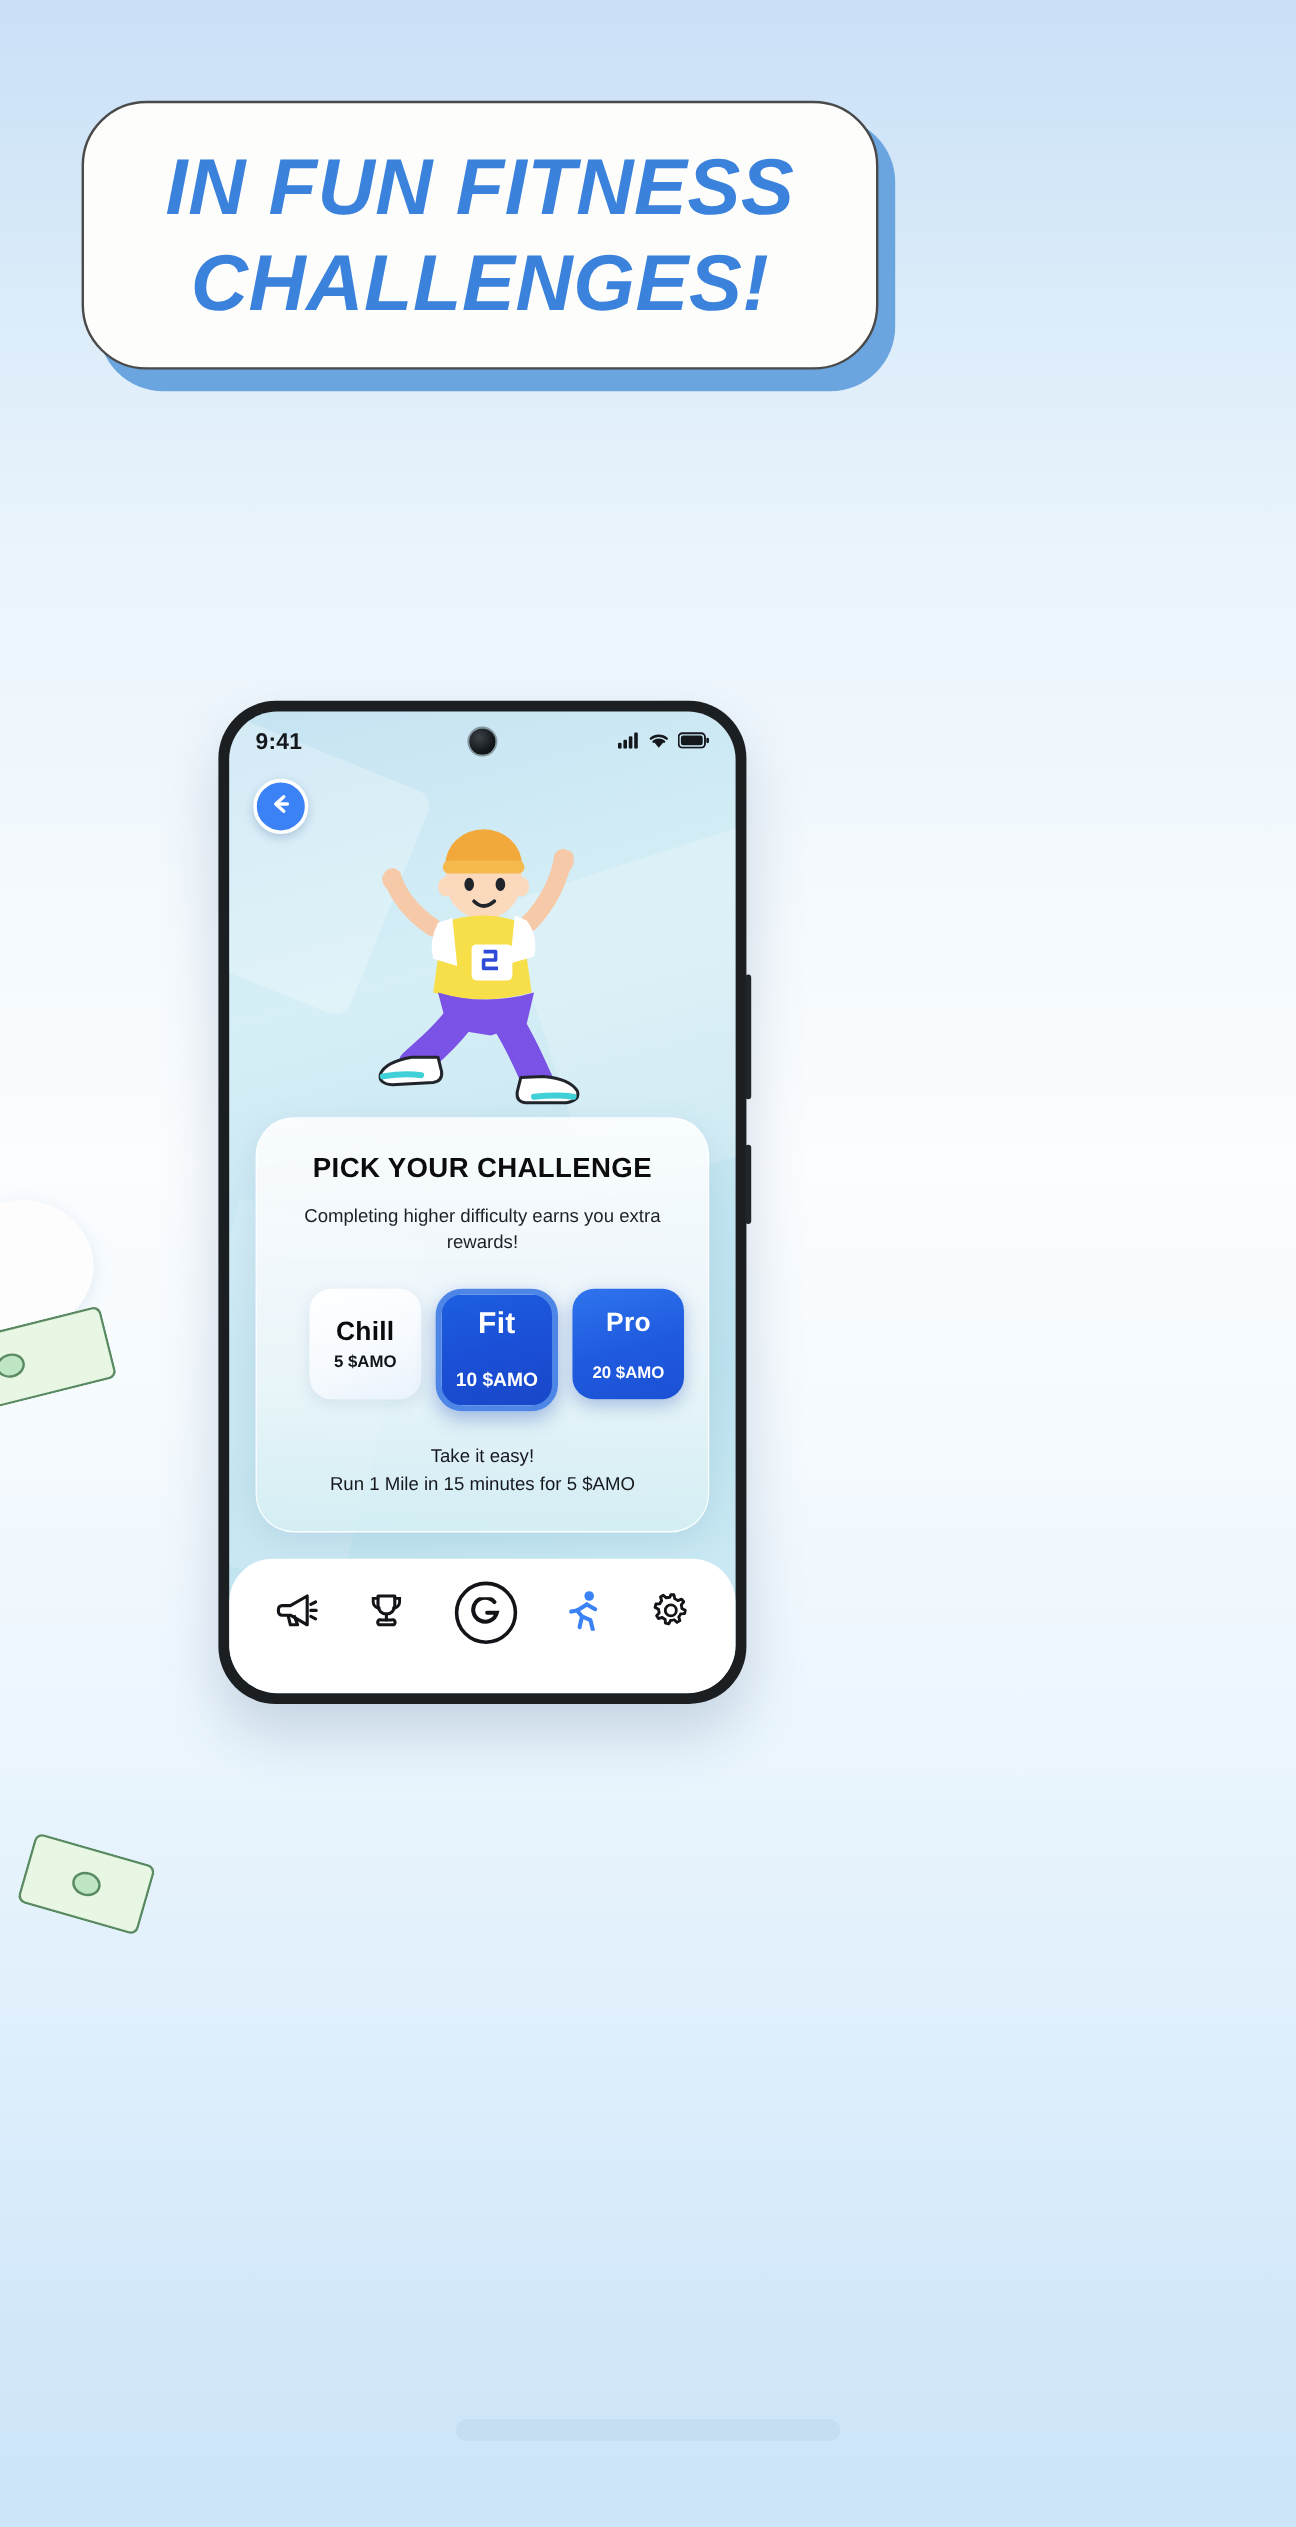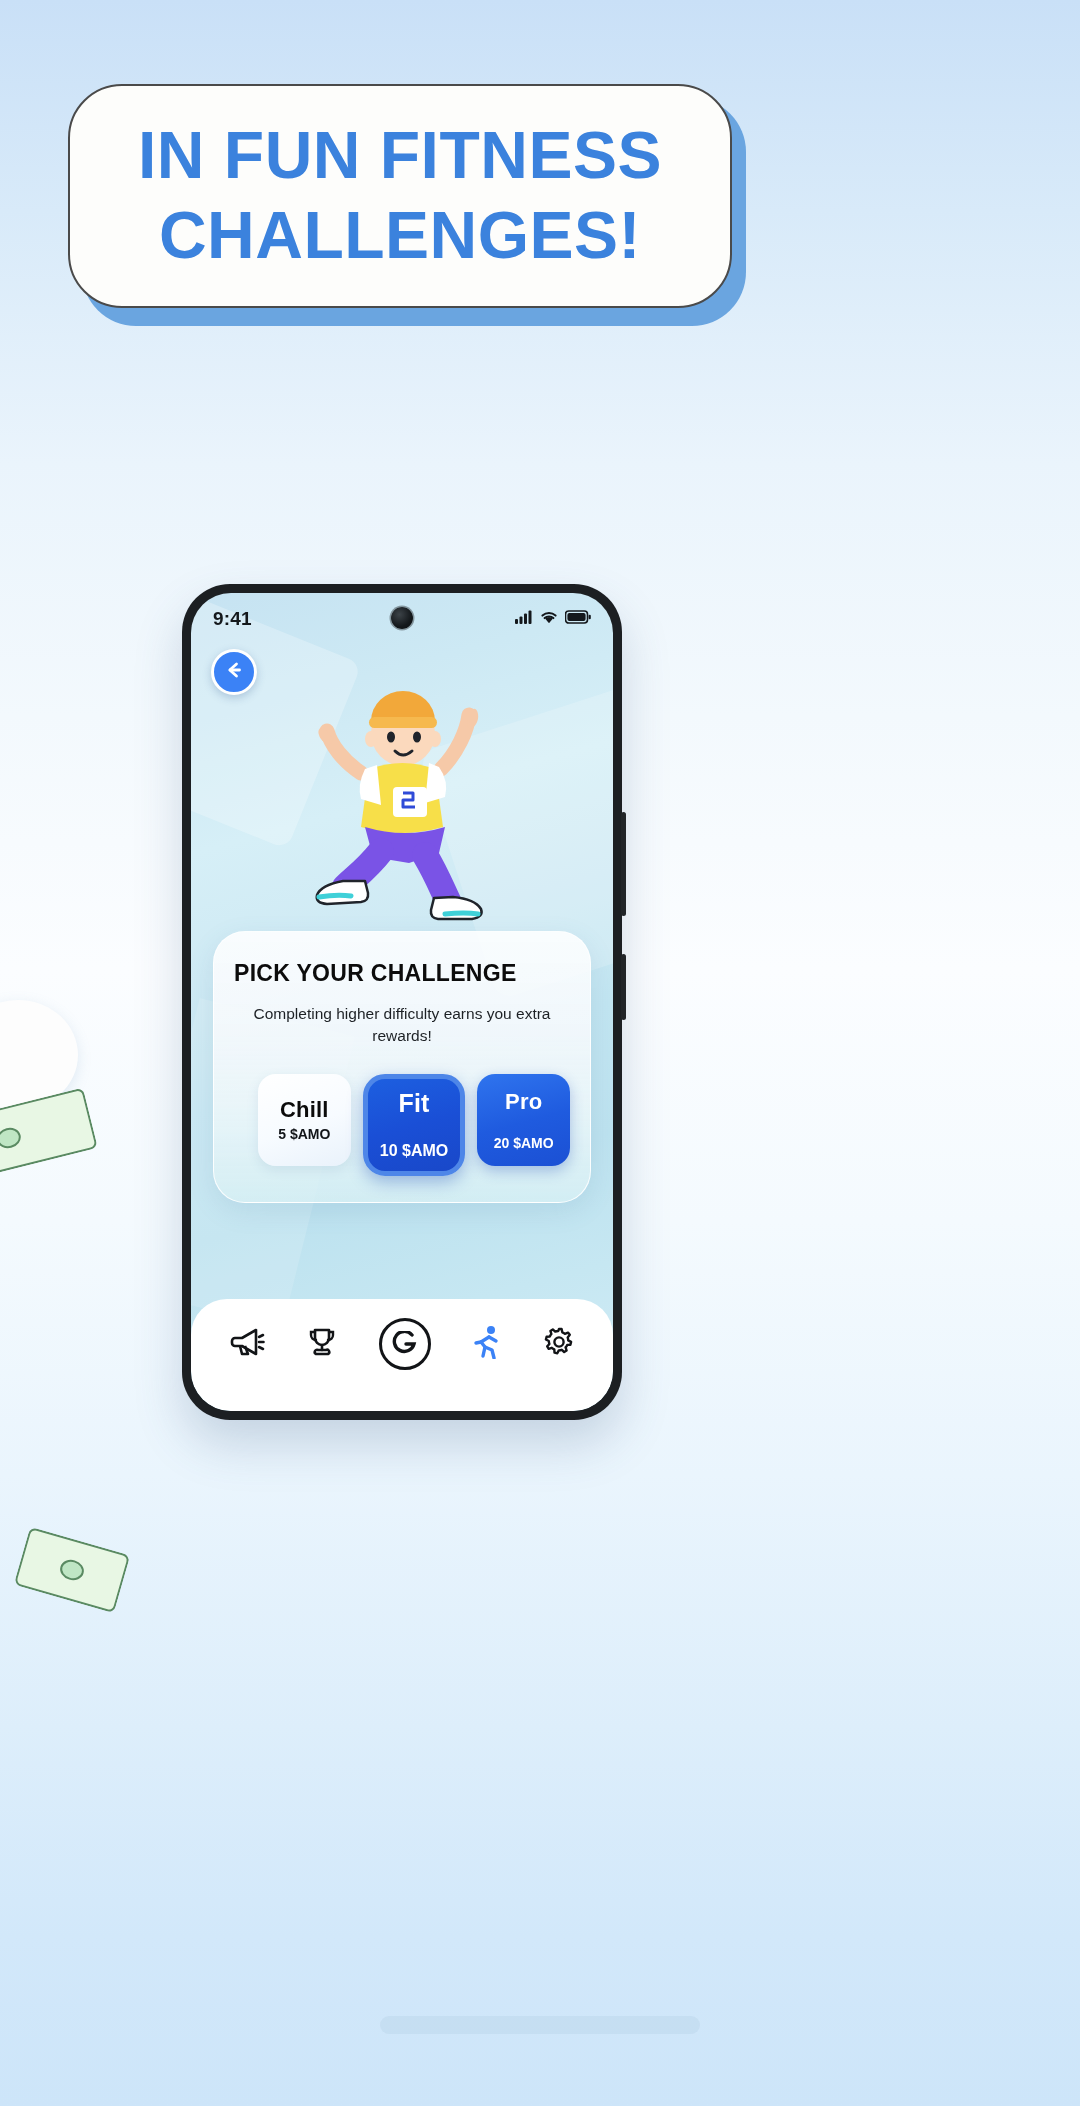--- a/index.html
+++ b/index.html
@@ -12,21 +12,21 @@
     position: relative;
     background: linear-gradient(180deg,
       #c9e0f7 0%, #d8eaf9 10%, #eaf4fc 22%,
       #f3f9fd 34%, #fbfdff 46%, #f4fafe 58%,
       #eaf5fd 70%, #ddeefb 82%, #d2e8fa 92%, #cde5f9 100%);
   }
 
   
   .banner-wrap {
     position: absolute; left: 68px; top: 84px;
-    width: 664px; height: 228px;
+    width: 664px; height: 228px; font-style: italic;
   }
   .banner-shadow {
     position: absolute; left: 14px; top: 14px;
     width: 664px; height: 228px;
     background: #6aa5e0;
     border-radius: 54px;
   }
   .banner {
     position: absolute; left: 0; top: 0;
     width: 664px; height: 224px;
@@ -126,21 +126,21 @@
       rgba(255,255,255,0.86) 0%,
       rgba(246,249,252,0.88) 38%,
       rgba(240,248,250,0.82) 64%,
       rgba(216,240,244,0.76) 100%);
     border: 1.5px solid rgba(255,255,255,0.9);
     box-shadow: 0 8px 26px rgba(80,120,160,0.13);
     padding: 28px 20px 26px;
     z-index: 4;
   }
   .card-title {
-    font-weight: 800; font-size: 23px;
+    text-align: center; font-weight: 800; font-size: 23px;
     color: #0c0c0c; letter-spacing: 0.3px;
   }
   .card-sub {
     margin-top: 16px; text-align: center;
     font-size: 15.5px; color: #1d2125; line-height: 1.45;
     padding: 0 12px;
   }
 
   .diffs {
     margin-top: 26px;
@@ -347,20 +347,24 @@
         <div class="diff selected">
           <div class="diff-name">Fit</div>
           <div class="diff-cost">10 $AMO</div>
         </div>
         <div class="diff pro">
           <div class="diff-name">Pro</div>
           <div class="diff-cost">20 $AMO</div>
         </div>
       </div>
 
+      <div class="card-desc">
+        <div>Take it easy!</div>
+        <div>Run 1 Mile in 15 minutes for 5 $AMO</div>
+      </div>
     </div>
 
     <div class="go-btn">GO!</div>
 
     <div class="bottomnav">
       <div class="navitem">
         <span>
           <svg width="36" height="32" viewBox="0 0 36 32">
             <path d="M6 12 h7 l14 -8 v24 l-14 -8 h-7 a3 3 0 0 1 -3 -3 v-2 a3 3 0 0 1 3 -3z" fill="none" stroke="#121417" stroke-width="2.6" stroke-linejoin="round"></path>
             <path d="M11 20 l2 8 h6 l-3 -8" fill="none" stroke="#121417" stroke-width="2.6" stroke-linejoin="round"></path>

